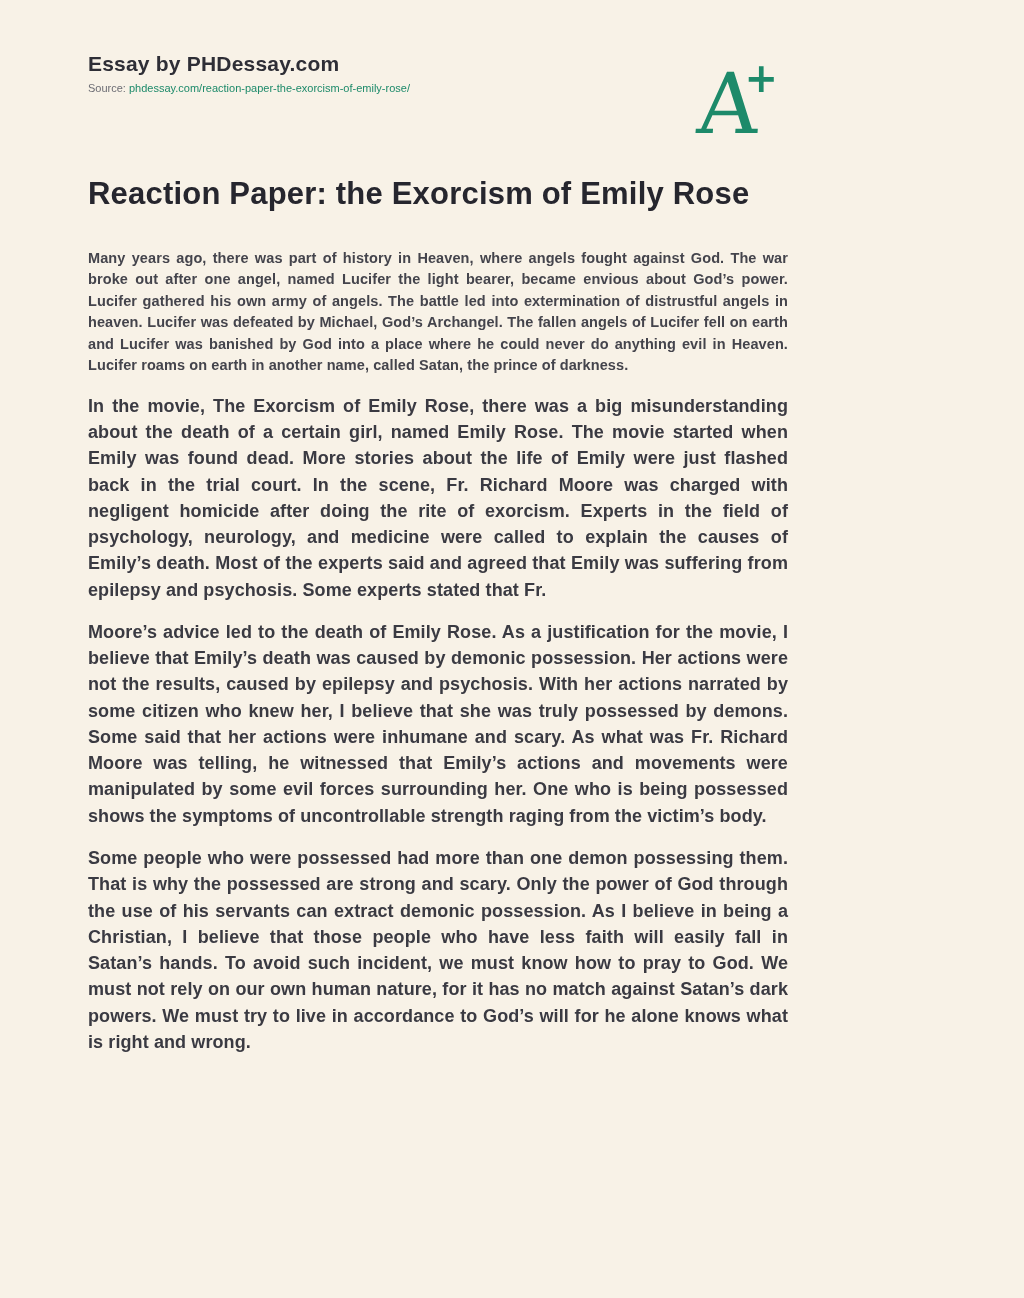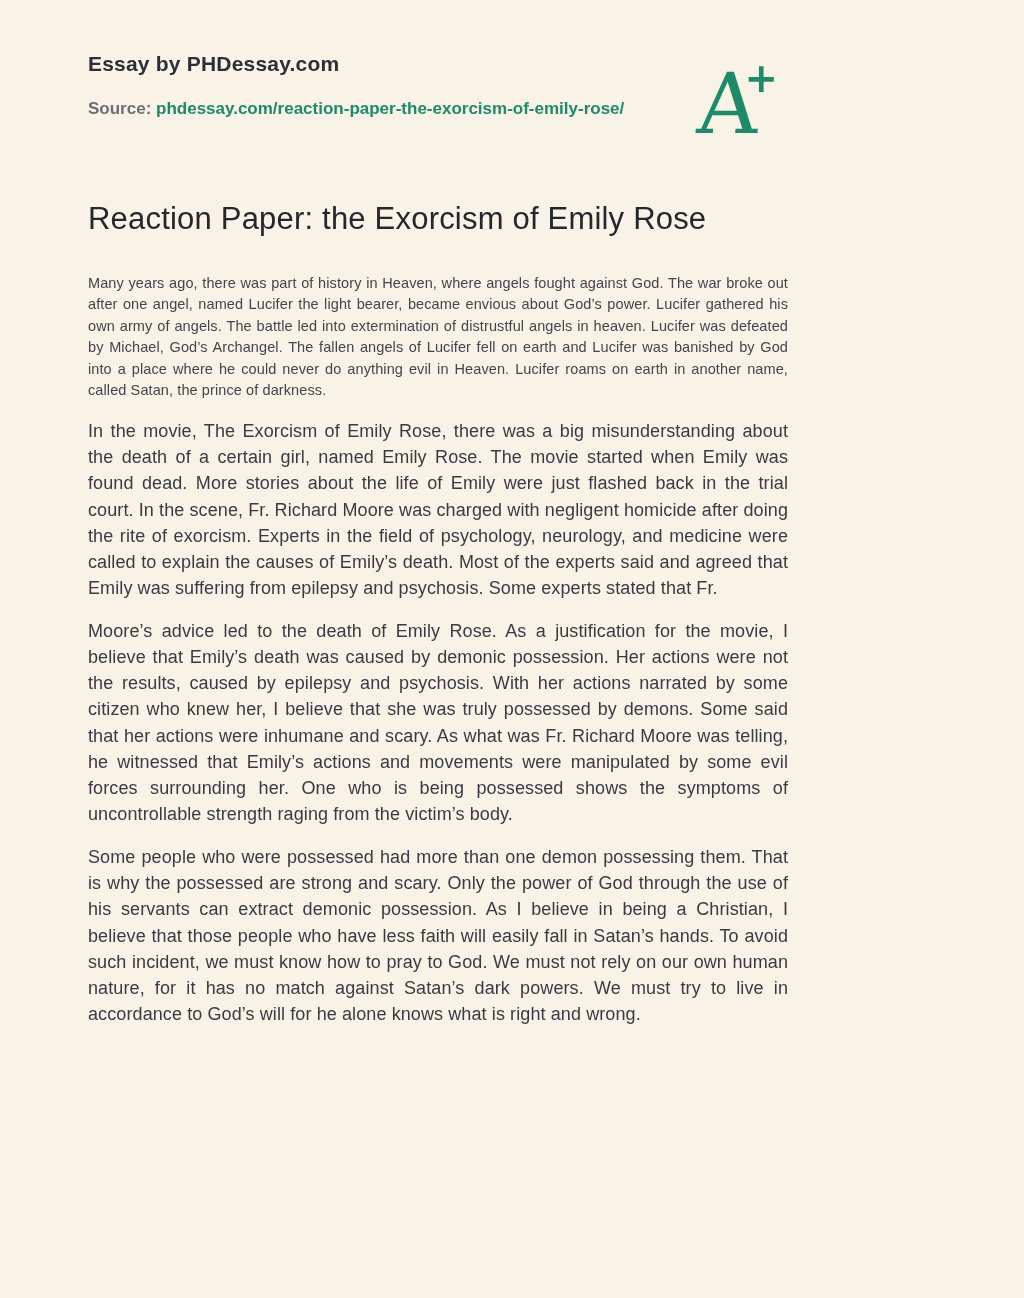--- a/index.html
+++ b/index.html
@@ -31,24 +31,23 @@
   }
 
   .byline {
     font-size: 21px;
     font-weight: bold;
     color: #2e2e36;
     letter-spacing: 0.2px;
   }
 
   .source-line {
-    margin-top: 23px;
-    font-size: 17px;
+    margin-top: 6px;
+    font-size: 11px;
     color: #6d6d74;
-    font-weight: bold;
   }
 
   .source-line a {
     color: #1d8a6a;
     text-decoration: none;
   }
 
   
   .logo {
     position: absolute;
@@ -77,29 +76,30 @@
     margin-left: -14px;
     margin-top: -4px;
     font-weight: bold;
     font-family: "DejaVu Sans", sans-serif;
   }
 
   
   .title {
     margin-top: 82px;
     font-size: 31px;
-    font-weight: normal;
+    font-weight: bold;
     color: #26262e;
     letter-spacing: 0.2px;
   }
 
   
   .paragraph {
     text-align: justify;
     color: #3a3a42;
+    font-weight: bold;
   }
 
   .paragraph.intro {
     margin-top: 36px;
     font-size: 14.5px;
     line-height: 1.48;
     color: #44444c;
     letter-spacing: 0.1px;
   }
 

